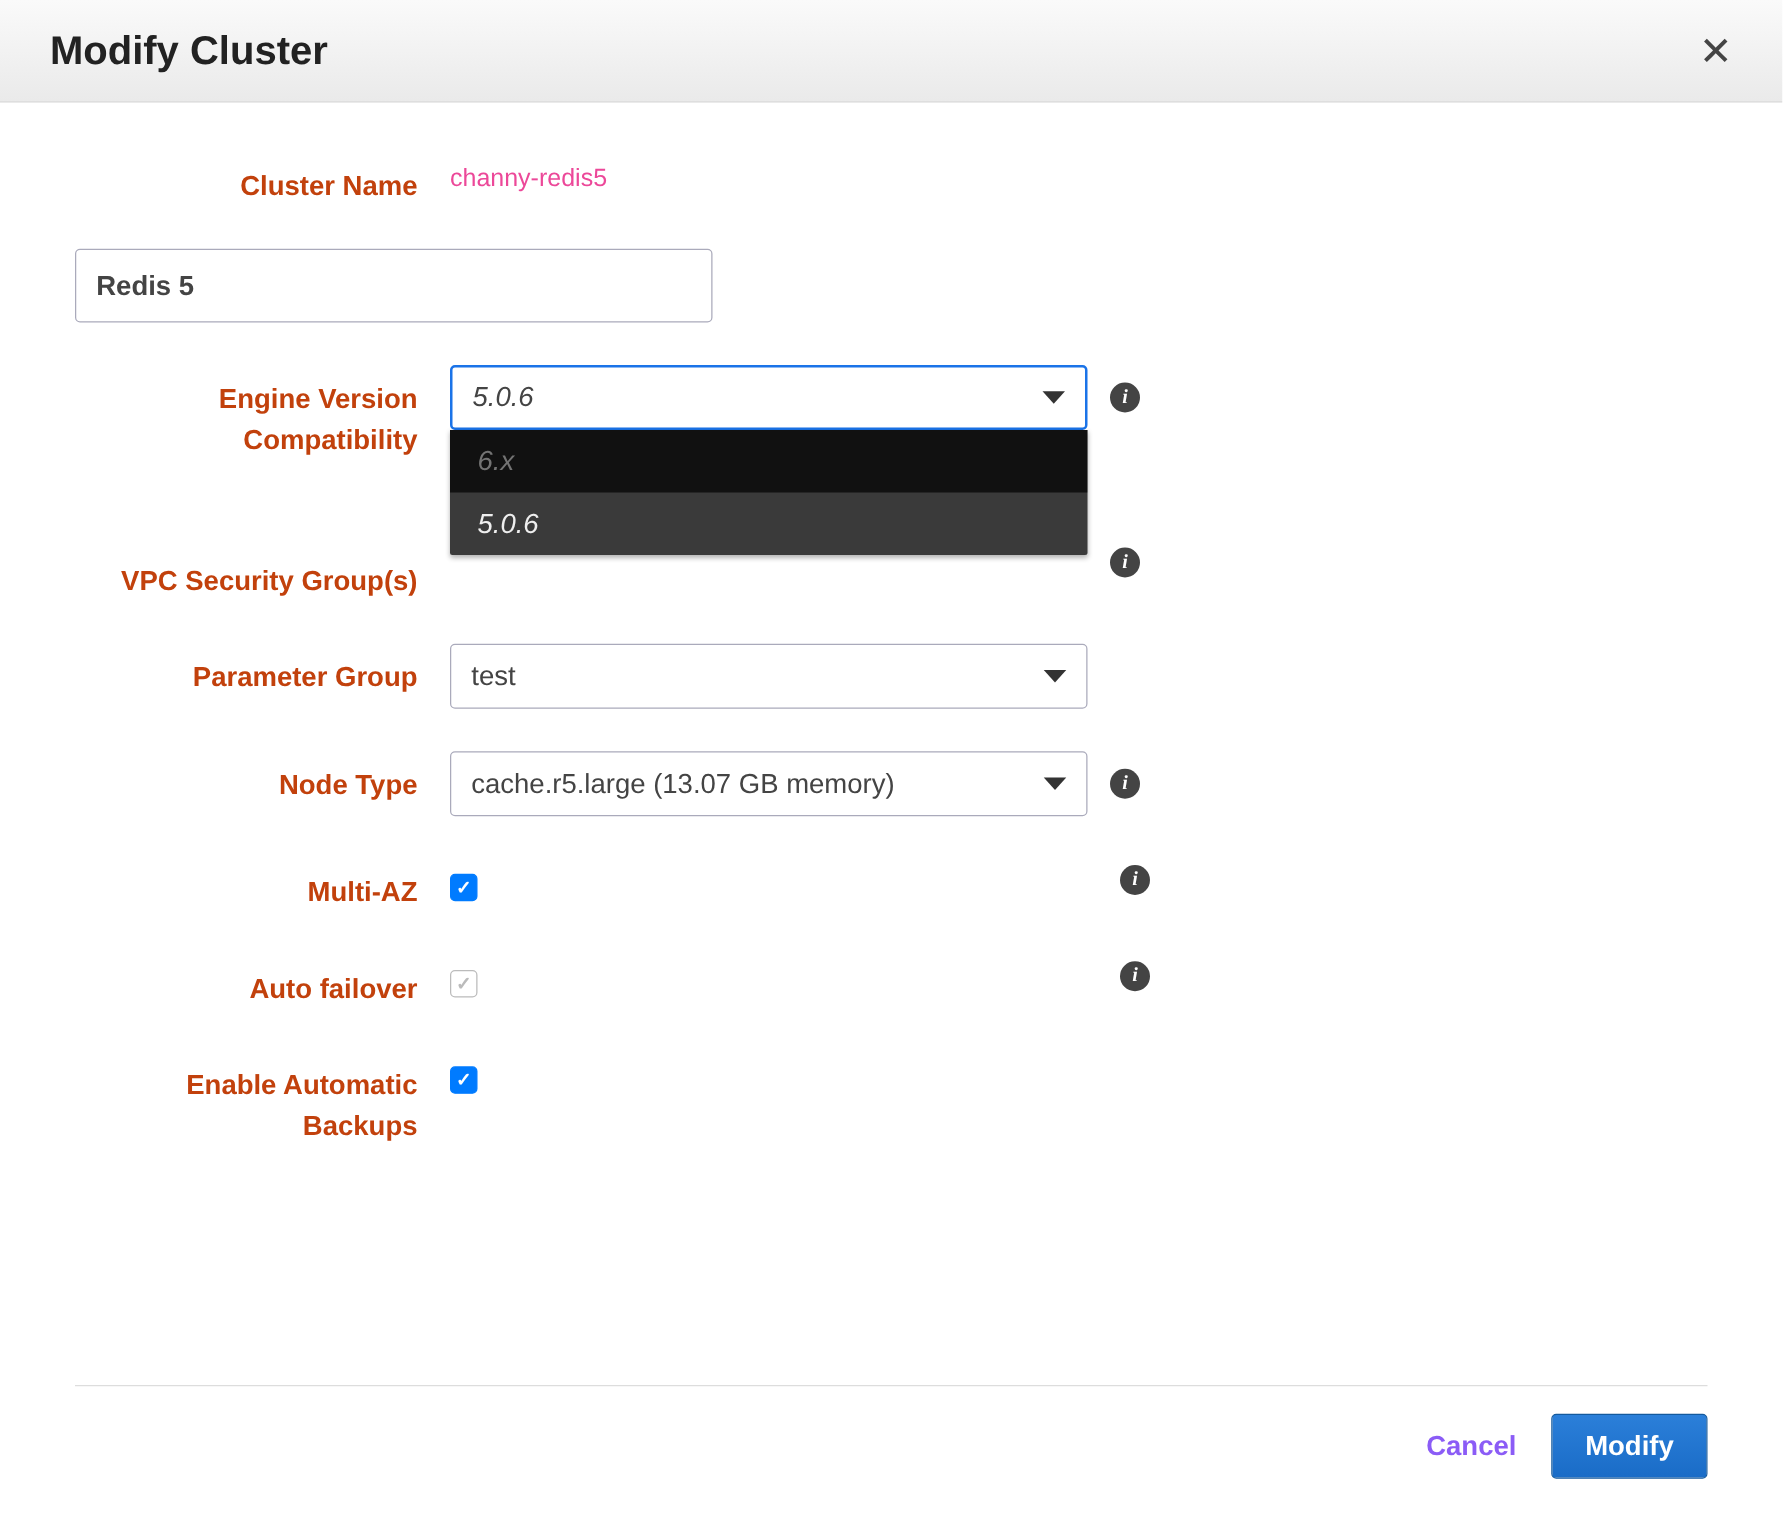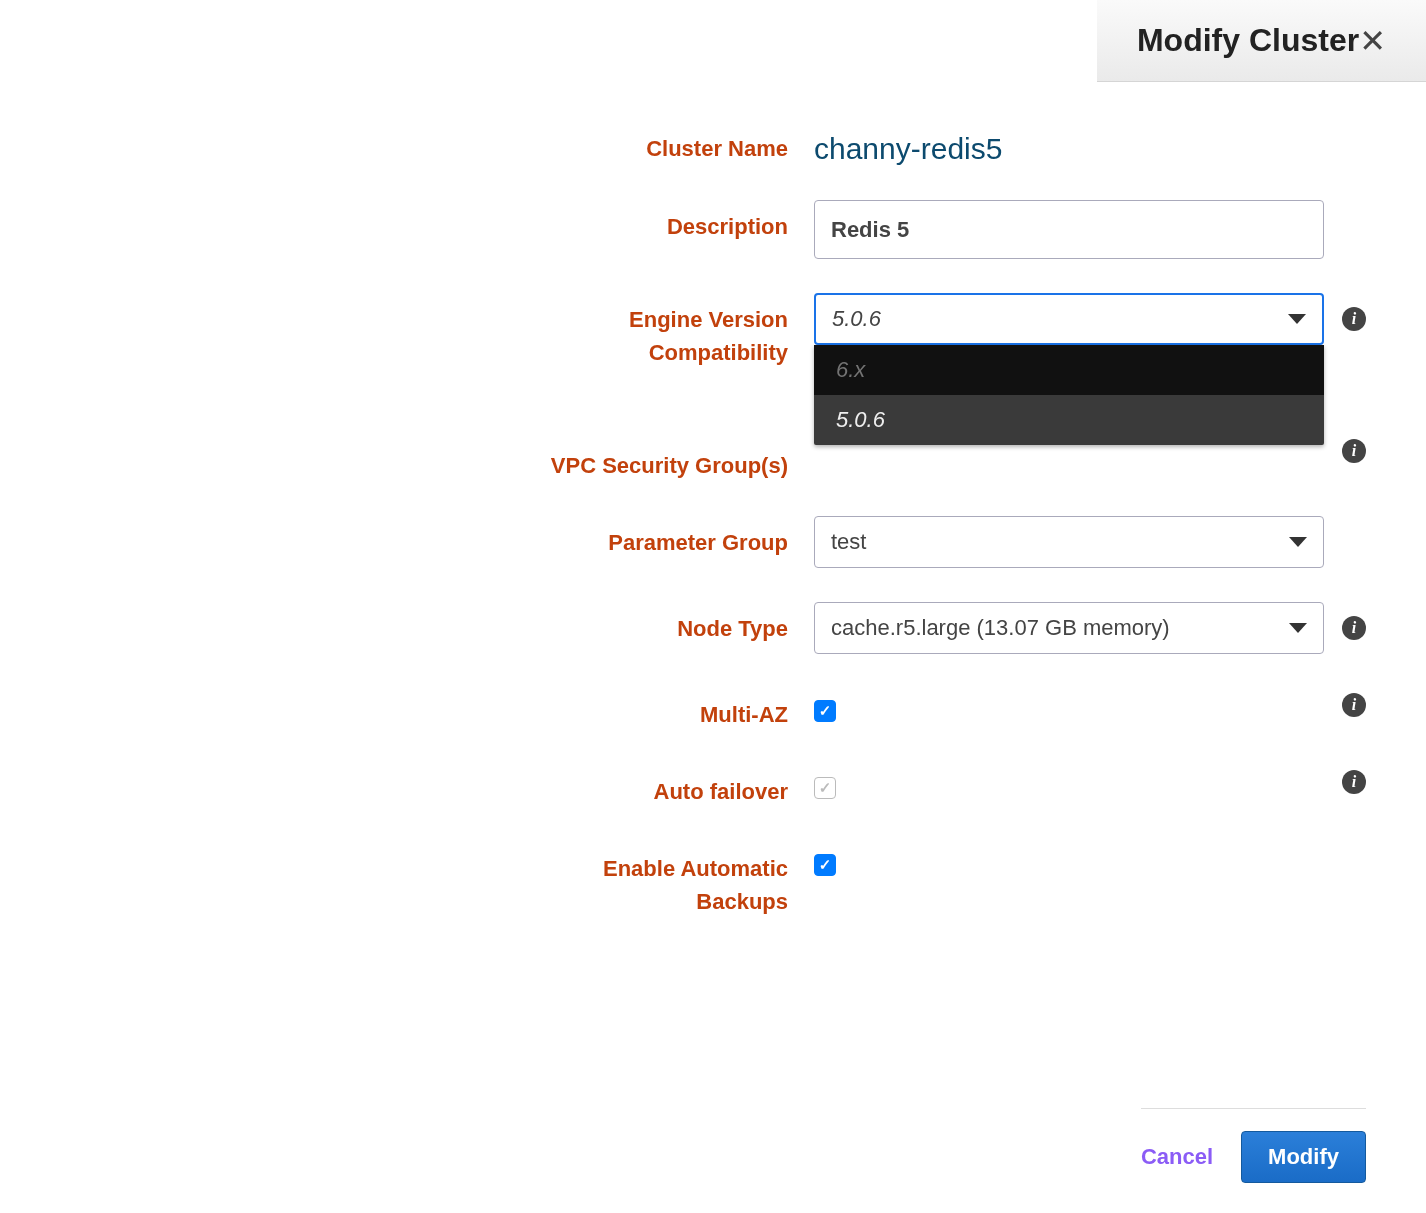--- a/index.html
+++ b/index.html
@@ -1,19 +1,18 @@
 <!DOCTYPE html>
 <html><head>
   <meta charset="utf-8">
   <style>
     * {
       box-sizing: border-box;
       margin: 0;
       padding: 0;
-      align-items: flex-end;
     }
     body {
       font-family: "Helvetica Neue", Helvetica, Arial, sans-serif;
       background: #fff;
       width: 1426px;
       height: 1213px;
       overflow: hidden;
     }
     .modal {
       width: 100%;
@@ -64,22 +63,22 @@
       line-height: 1.5;
     }
     .form-control-area {
       flex: 1;
       max-width: 560px;
       display: flex;
       align-items: center;
       position: relative;
     }
     .static-value {
-      font-size: 30px;
-      color: #0c4a6e;
+      font-size: 20px;
+      color: #ec4899;
       padding-top: 10px;
     }
     .text-input {
       width: 510px;
       height: 59px;
       border: 1px solid #aab;
       border-radius: 4px;
       padding: 0 16px;
       font-size: 22px;
       color: #444;
@@ -224,21 +223,20 @@
   <div class="modal-body">
 
     <div class="form-row">
       <div class="form-label">Cluster Name</div>
       <div class="form-control-area">
         <span class="static-value">channy-redis5</span>
       </div>
     </div>
 
     <div class="form-row">
-      <div class="form-label">Description</div>
       <div class="form-control-area">
         <input type="text" class="text-input" value="Redis 5" style="">
       </div>
     </div>
 
     <div class="form-row">
       <div class="form-label">Engine Version Compatibility</div>
       <div class="form-control-area" style="position:relative;">
         <div style="position:relative;font-style:italic;">
           <div class="select-box focused">

